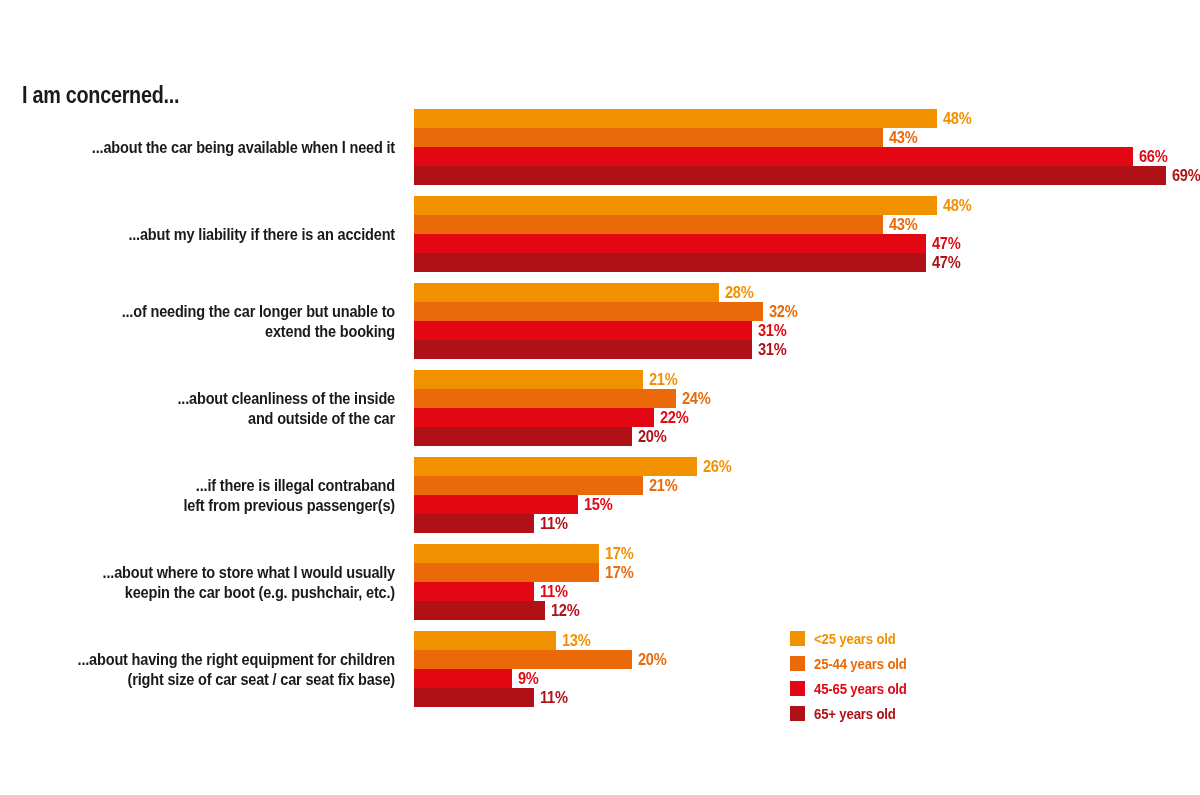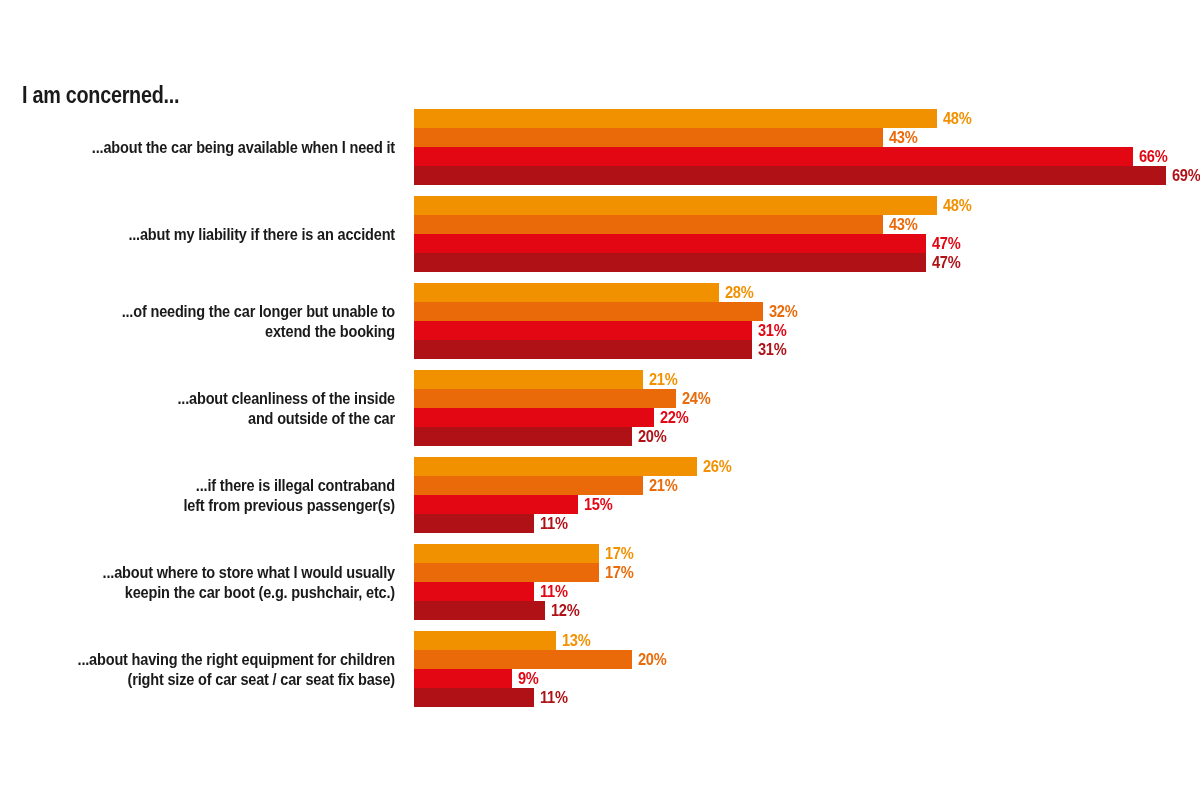--- a/index.html
+++ b/index.html
@@ -287,14 +287,32 @@
             <div class="bar-value" style="left: 104.1px; color: rgb(227, 6, 19);">9%</div>
           </div>
           <div class="bar-row">
             <div class="bar" style="width: 119.9px; background: rgb(176, 17, 22);"></div>
             <div class="bar-value" style="left: 125.9px; color: rgb(176, 17, 22);">11%</div>
           </div>
         </div>
       </div>
     </div>
 
+  <div class="legend" id="legend">
+      <div class="legend-item">
+        <span class="legend-swatch" style="background: rgb(242, 145, 0);"></span>
+        <span class="legend-label" style="color: rgb(242, 145, 0);">&lt;25 years old</span>
+      </div>
+      <div class="legend-item">
+        <span class="legend-swatch" style="background: rgb(234, 106, 10);"></span>
+        <span class="legend-label" style="color: rgb(234, 106, 10);">25-44 years old</span>
+      </div>
+      <div class="legend-item">
+        <span class="legend-swatch" style="background: rgb(227, 6, 19);"></span>
+        <span class="legend-label" style="color: rgb(227, 6, 19);">45-65 years old</span>
+      </div>
+      <div class="legend-item">
+        <span class="legend-swatch" style="background: rgb(176, 17, 22);"></span>
+        <span class="legend-label" style="color: rgb(176, 17, 22);">65+ years old</span>
+      </div>
+    </div>
 
 </div>
 
 </body></html>

